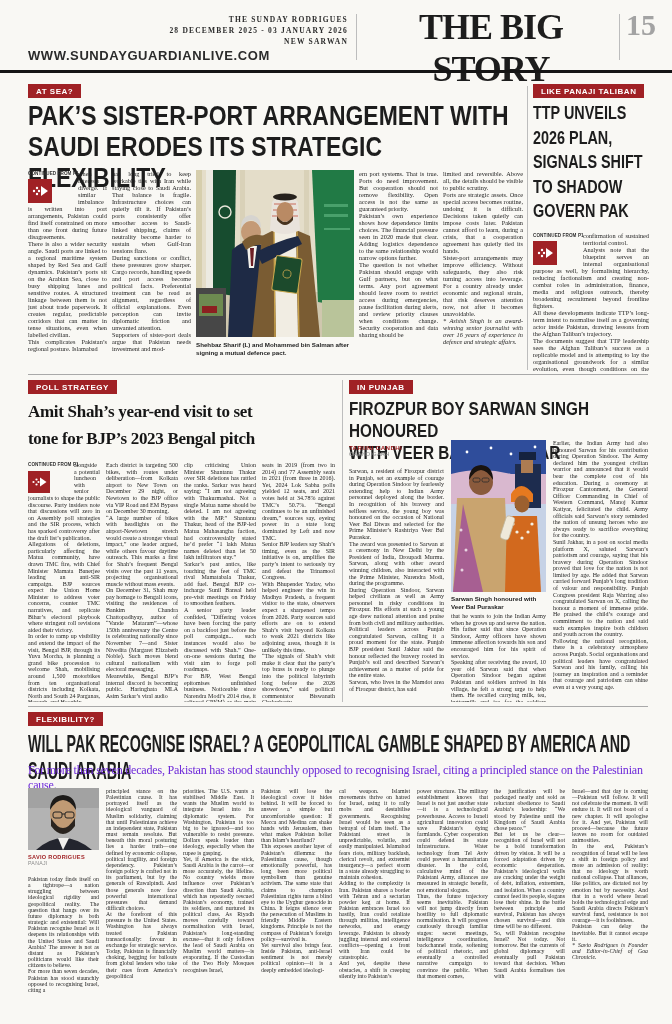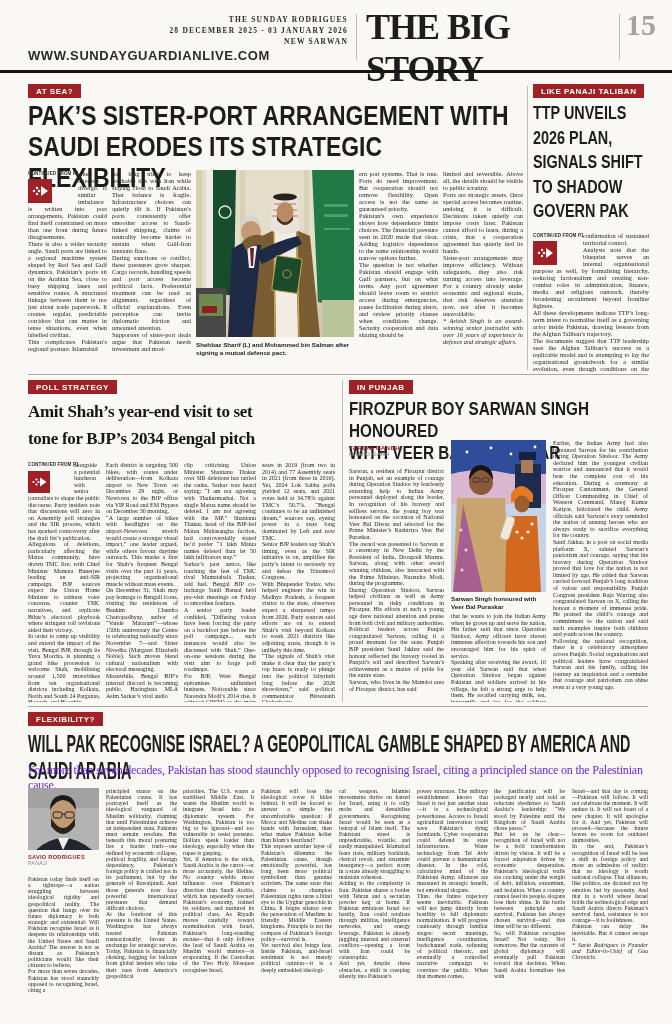--- a/index.html
+++ b/index.html
@@ -2,21 +2,21 @@
 <html><head>
 <meta charset="utf-8">
 <style>
 *{margin:0;padding:0;box-sizing:border-box}
 html,body{background:#d8d8d8}
 .page{position:relative;width:672px;height:1024px;margin:0 auto;background:#f9f8f4;overflow:hidden;font-family:"Liberation Serif",serif;color:#1c1c1c}
 .abs{position:absolute}
 
 .site-url{left:28px;top:48px;font-family:"Liberation Sans",sans-serif;font-weight:bold;font-size:13px;letter-spacing:.6px;color:#2b2b2b}
 .dateblock{left:120px;top:14px;width:228px;text-align:right;font-family:"Liberation Serif",serif;font-weight:bold;font-size:7.5px;line-height:11px;letter-spacing:1.2px;color:#2b2b2b}
-.mast-title{left:366px;top:6px;width:250px;font-family:"Liberation Serif",serif;font-weight:bold;font-size:36px;letter-spacing:-1px;color:#1d1d1d;text-align:left}
+.mast-title{left:366px;top:6px;width:250px;font-family:"Liberation Serif",serif;font-weight:bold;font-size:36px;letter-spacing:-1px;color:#1d1d1d;text-align:center}
 .pagenum{left:626px;top:8px;font-family:"Liberation Serif",serif;font-weight:bold;font-size:30px;color:#a3a3a3}
 .vr{position:absolute;width:1px;background:#bdbdbd}
 .hr-thick{left:0;top:70px;width:672px;height:3px;background:#151515}
 .hr-thin{height:1px;background:#a9a9a9}
 
 .kicker{position:absolute;background:#a02125;color:#fff;font-family:"Liberation Sans",sans-serif;font-weight:bold;font-size:8px;letter-spacing:.5px;padding:3px 8px 2px;white-space:nowrap}
 
 .cond{position:absolute;font-family:"Liberation Sans",sans-serif;font-weight:bold;color:#1d1d1d;transform-origin:0 0}
 .sx85{transform:scaleX(.85)}
 .sx80{transform:scaleX(.80)}
@@ -169,21 +169,21 @@
 Analysts note that the blueprint serves an internal organisational purpose as well, by formalising hierarchy, reducing factionalism and creating non-combat roles in administration, finance, media and religious outreach, thereby broadening recruitment beyond frontline fighters.
 All these developments indicate TTP’s long-term intent to normalise itself as a governing actor inside Pakistan, drawing lessons from the Afghan Taliban’s trajectory.
 The documents suggest that TTP leadership sees the Afghan Taliban’s success as a replicable model and is attempting to lay the organisational groundwork for a similar evolution, even though conditions on the ground inside Pakistan remain far less conducive.</span>
   </div>
 
   <div class="abs hr-thin" style="left:28px;top:374px;width:620px"></div>
 
   <div class="kicker" style="left:28px;top:380px">POLL STRATEGY</div>
   <div class="serifhead" style="left:28px;top:398px;width:312px;font-size:17px;line-height:27px">
     <div>Amit Shah’s year-end visit to set</div>
-    <div>tone for BJP’s 2034 Bengal pitch</div>
+    <div>tone for BJP’s 2023 Bengal pitch</div>
   </div>
   <div class="col midb" style="left:28px;top:462px;width:72px;height:240px">
     <div class="contblock" style="width:42px">
       <div class="contlabel">CONTINUED FROM P1</div>
       <svg class="conticon" width="22" height="22">
         <rect width="22" height="22" fill="#a02125"></rect>
         <circle cx="5.5" cy="11" r="1.1" fill="#fff"></circle>
           <circle cx="8.5" cy="8.5" r="1.1" fill="#fff"></circle>
         <circle cx="8.5" cy="13.5" r="1.1" fill="#fff"></circle>
           <circle cx="10.5" cy="11" r="1.1" fill="#fff"></circle>

